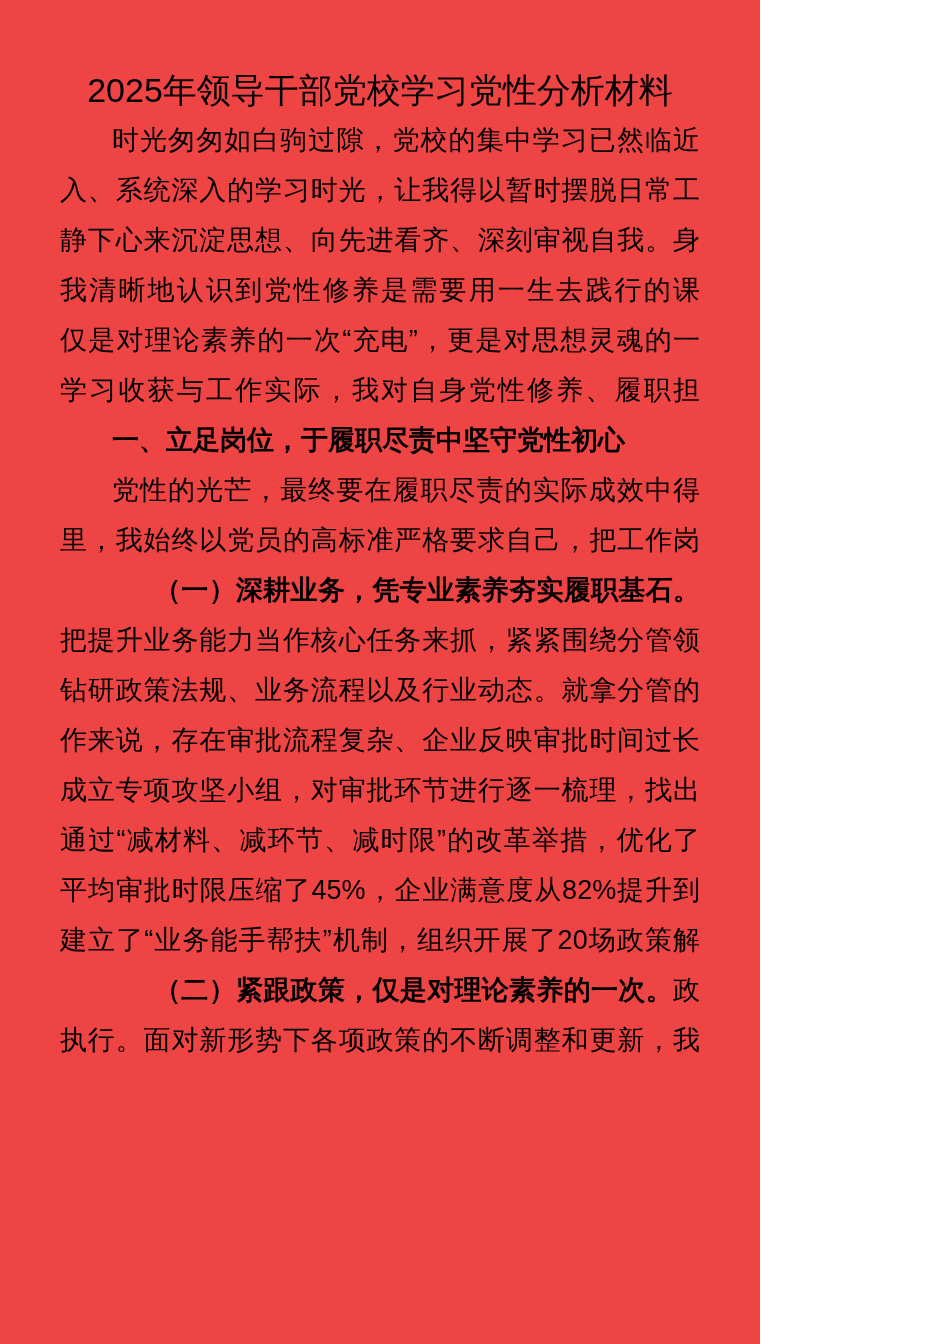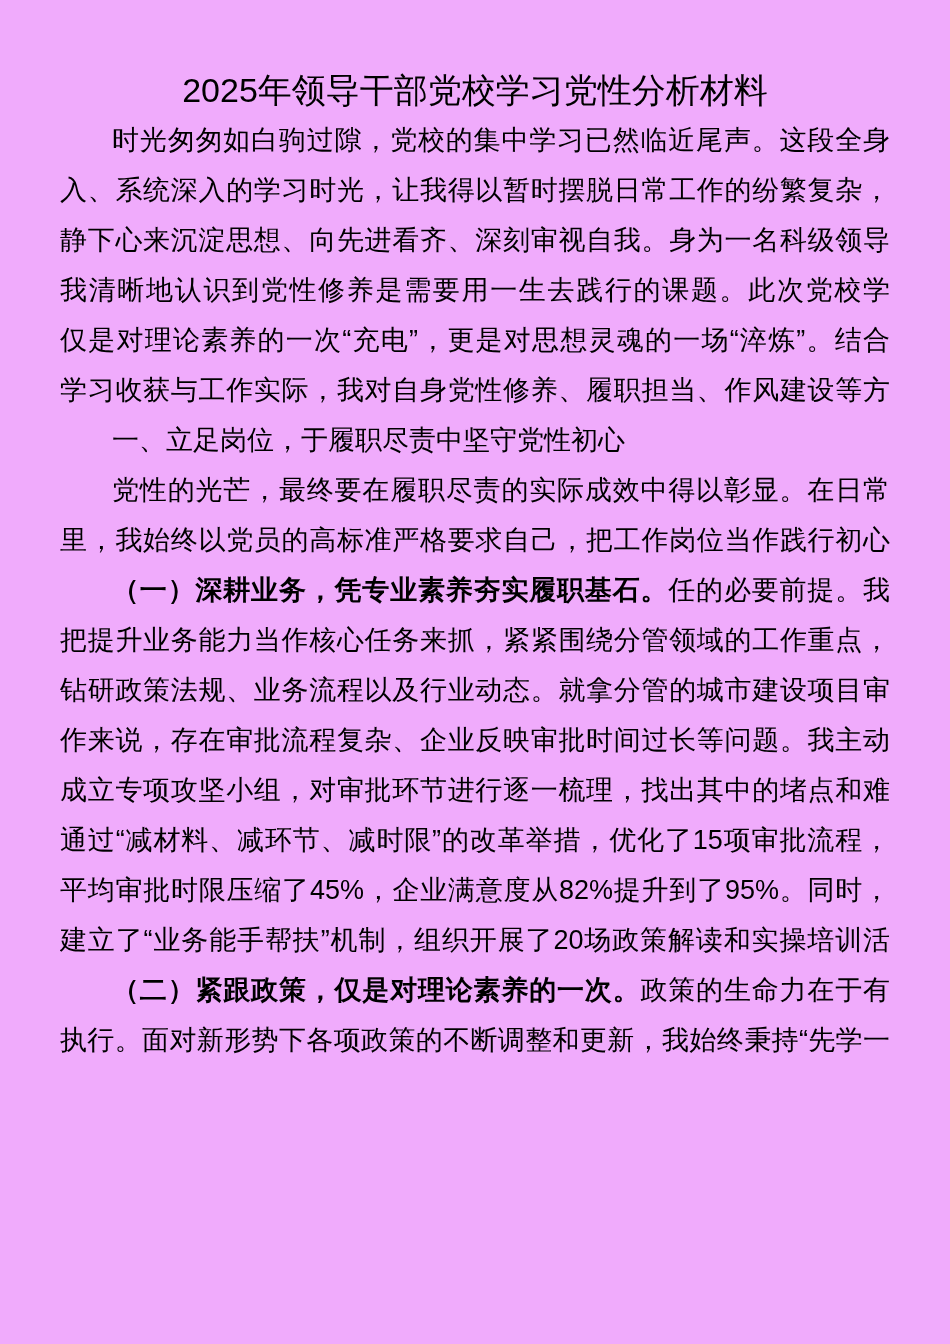--- a/index.html
+++ b/index.html
@@ -1,20 +1,20 @@
 <!DOCTYPE html>
 <html><head>
 <meta charset="utf-8">
 <style>
   html, body { margin: 0; padding: 0; background: #ffffff; }
   .page {
     position: relative;
-    width: 950px;
+    width: 760px;
     height: 1344px;
-    background: #f0abfc;
+    background: #ef4444;
     box-sizing: border-box;
     padding: 65px 60px 16px 60px;
     font-family: "Liberation Sans", "DejaVu Sans", sans-serif;
     color: #000000;
     overflow: hidden;
   }
   .doc-title {
     height: 50px;
     line-height: 50px;
     font-size: 34px;
@@ -28,22 +28,22 @@
     height: 50px;
     line-height: 50px;
     font-size: 27px;
     text-align: justify;
     text-align-last: justify;
     overflow: hidden;
     letter-spacing: 0;
   }
   .line.first { text-indent: 52px; }
   .line.para-end { text-align-last: left; }
-  .line.heading { font-weight: 400; text-align-last: left; }
-  .seg-bold { font-weight: 700; }
+  .line.heading { font-weight: 700; text-align-last: left; }
+  .seg-bold { font-weight: 700; margin-left: 42px; }
 </style>
 </head>
 <body>
 
 <div class="page">
   <div class="doc-title">2025年领导干部党校学习党性分析材料</div>
   <div id="doc-body">
       <div class="para">
         <div class="line first">时光匆匆如白驹过隙，党校的集中学习已然临近尾声。这段全身心投</div>
         <div class="line">入、系统深入的学习时光，让我得以暂时摆脱日常工作的纷繁复杂，能够</div>

